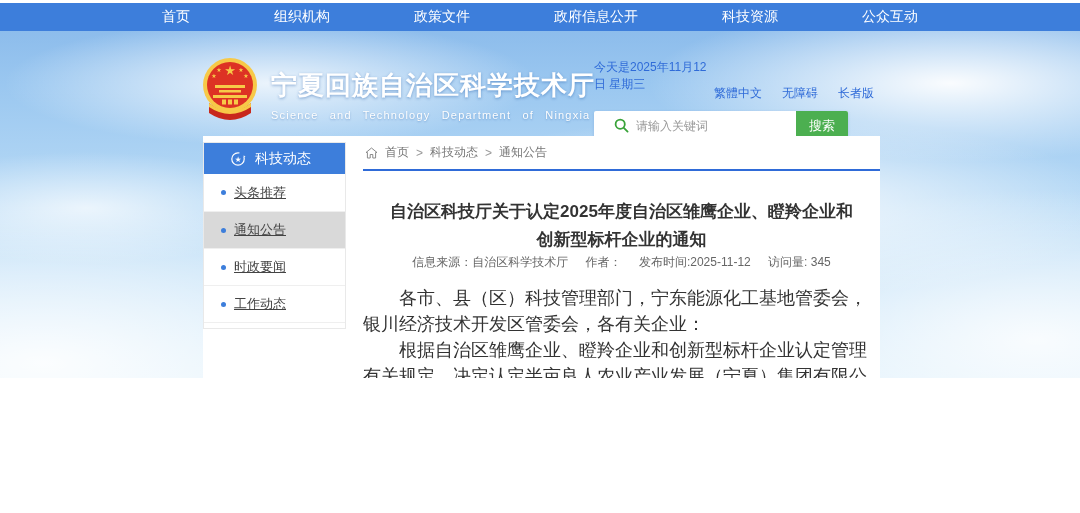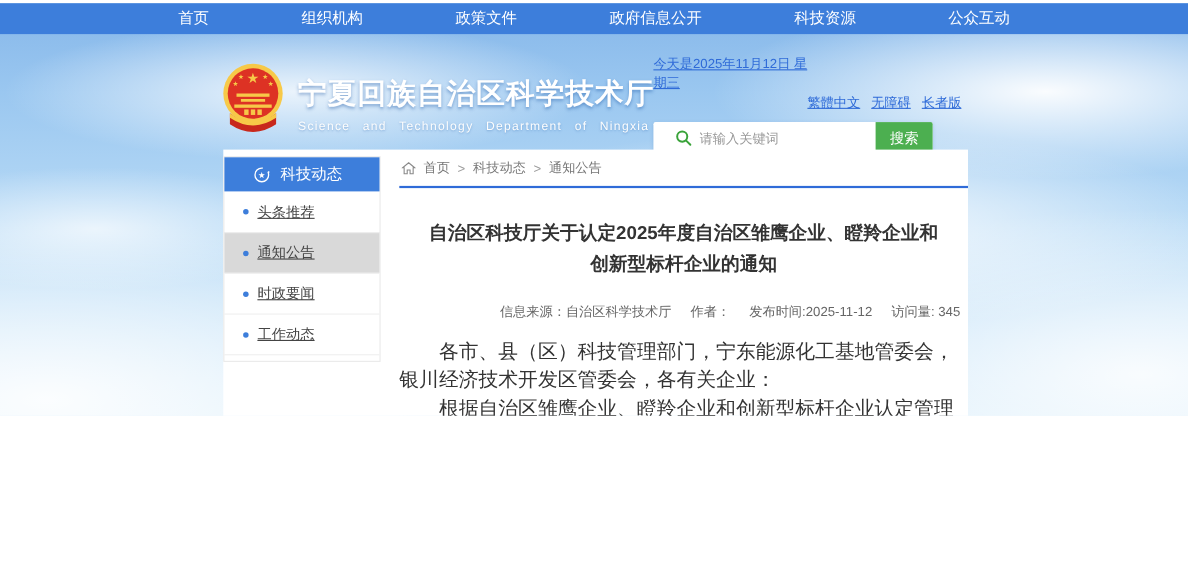--- a/index.html
+++ b/index.html
@@ -31,22 +31,22 @@
   .site-titles { position:absolute; left:271px; top:68px; }
   .site-title {
     color:#fff; font-size:26px; font-weight:bold; letter-spacing:1px;
     text-shadow:0 1px 3px rgba(20,80,160,.45); white-space:nowrap;
   }
   .site-sub {
     margin-top:6px; color:#fdfdfd; font-size:11px; letter-spacing:1.2px; word-spacing:7px;
     text-shadow:0 1px 2px rgba(20,80,160,.35); white-space:nowrap;
   }
   .header-right { position:absolute; left:594px; top:50px; width:280px; }
-  .meta-row { display:flex; justify-content:space-between; font-size:12px; color:#2f6bd8;text-decoration:underline; }
-  .meta-links { display:flex; gap:10px;margin-top:35px; }
+  .meta-row { display:flex; justify-content:space-between; align-items:center; font-size:12px; color:#2f6bd8; }
+  .meta-links { display:flex; gap:20px;margin-top:35px; }
   .meta-links span { cursor:pointer; white-space:nowrap; }
   .search-bar {
     margin-top:9px; height:29px; display:flex; background:#fff; border-radius:2px; overflow:hidden;
     box-shadow:0 1px 3px rgba(60,110,180,.25); width:254px;padding-left:12px;
   }
   .search-bar .mag { width:30px; display:flex; align-items:center; justify-content:center; }
   .search-input {
     flex:1; border:none; outline:none; font-size:12px; color:#333; font-family:inherit; min-width:0;
   }
   .search-input::placeholder { color:#999; }
@@ -78,21 +78,21 @@
     height:35px; display:flex; align-items:center; gap:7px;
     font-size:12px; color:#777; border-bottom:2px solid #2f6bd8; padding-left:2px;
   }
   .breadcrumb .crumb { cursor:pointer; }
   .breadcrumb .sep { color:#999; }
   .article-title {
     margin:27px auto 0; width:478px; text-align:center;
     font-size:17px; font-weight:bold; color:#333; line-height:28px;
   }
   .article-meta {
-    margin-top:21px; text-align:right; font-size:12px; color:#666; white-space:nowrap;
+    text-align:center; font-size:12px; color:#666; white-space:nowrap;
   }
   .article-meta span { margin:0 7px; }
   .article-body { margin-top:14px; font-size:18px; color:#333; line-height:26px; }
   .article-body p { text-indent:2em; }
 </style>
 </head>
 <body>
 
 <div class="page">
 

